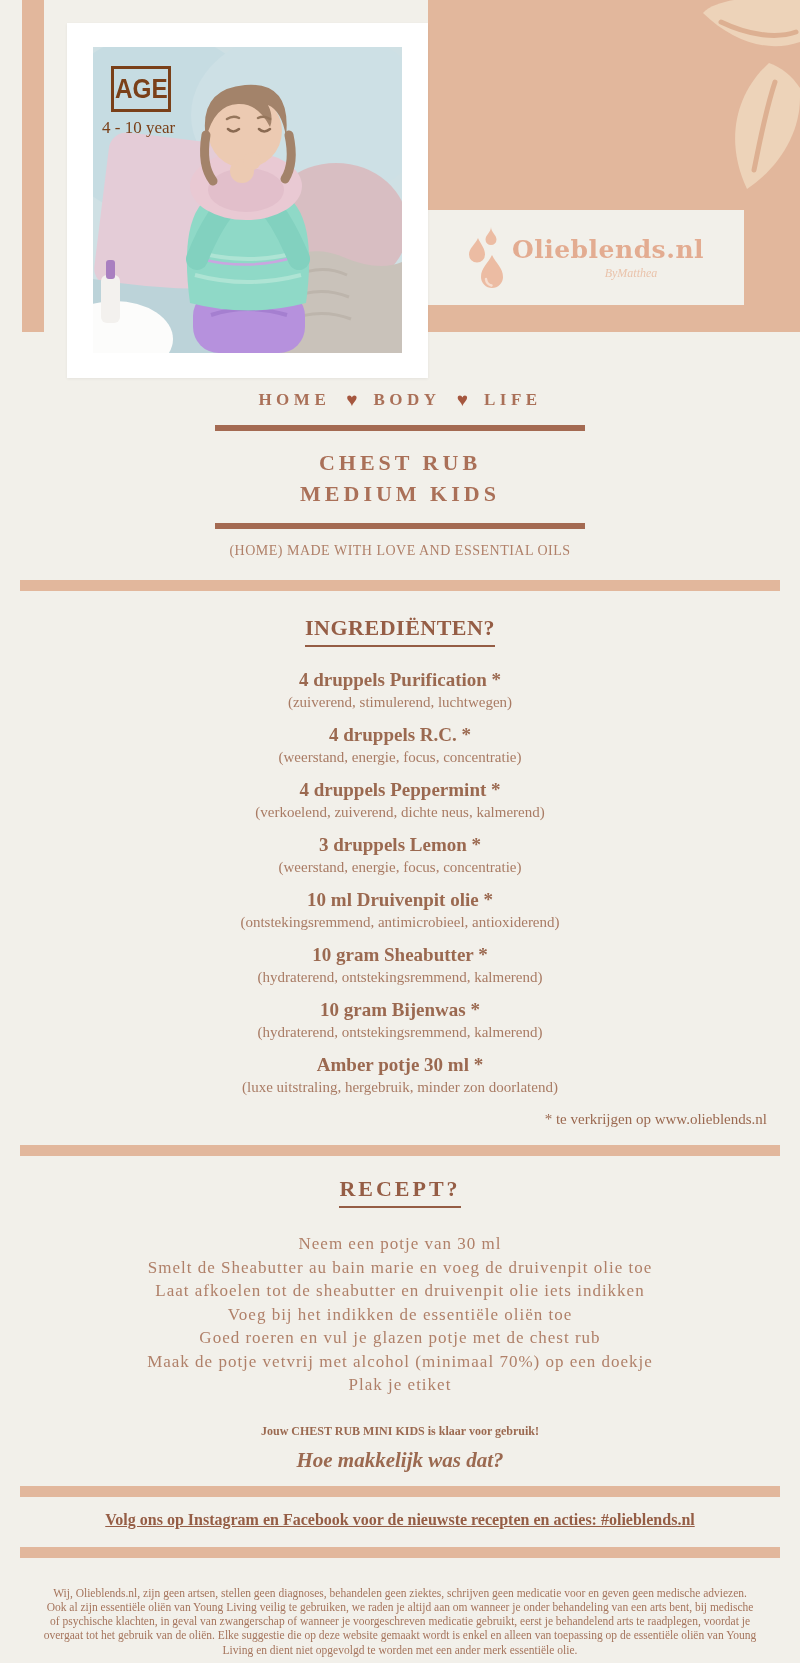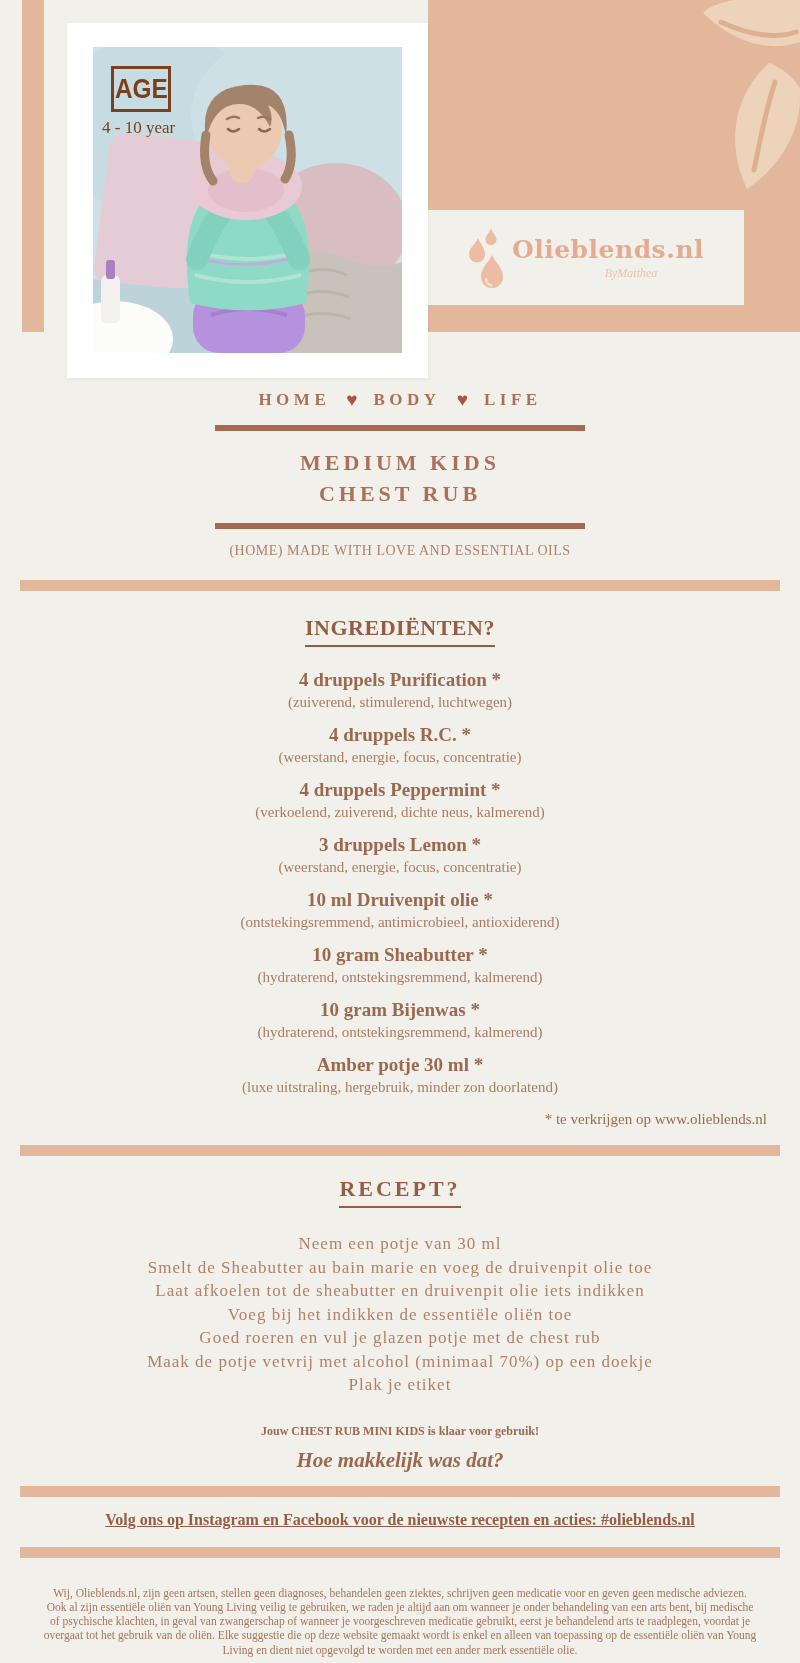--- a/index.html
+++ b/index.html
@@ -144,22 +144,22 @@
   <div class="tagline-sec center">
     <div class="home-body-life">
       <span>HOME</span>
       <span class="heart">♥</span>
       <span>BODY</span>
       <span class="heart">♥</span>
       <span>LIFE</span>
     </div>
     <div class="rule"></div>
     <div class="main-title">
+      <div>CHEST RUB</div>
       <div>MEDIUM KIDS</div>
-      <div>CHEST RUB</div>
     </div>
     <div class="rule"></div>
     <div class="subtitle">(HOME) MADE WITH LOVE AND ESSENTIAL OILS</div>
   </div>
 
   <div class="band band-1"></div>
 
   <div class="center">
     <h2 class="ing-heading"><span class="underlined">INGREDIËNTEN?</span></h2>
     <div class="ing-list">

